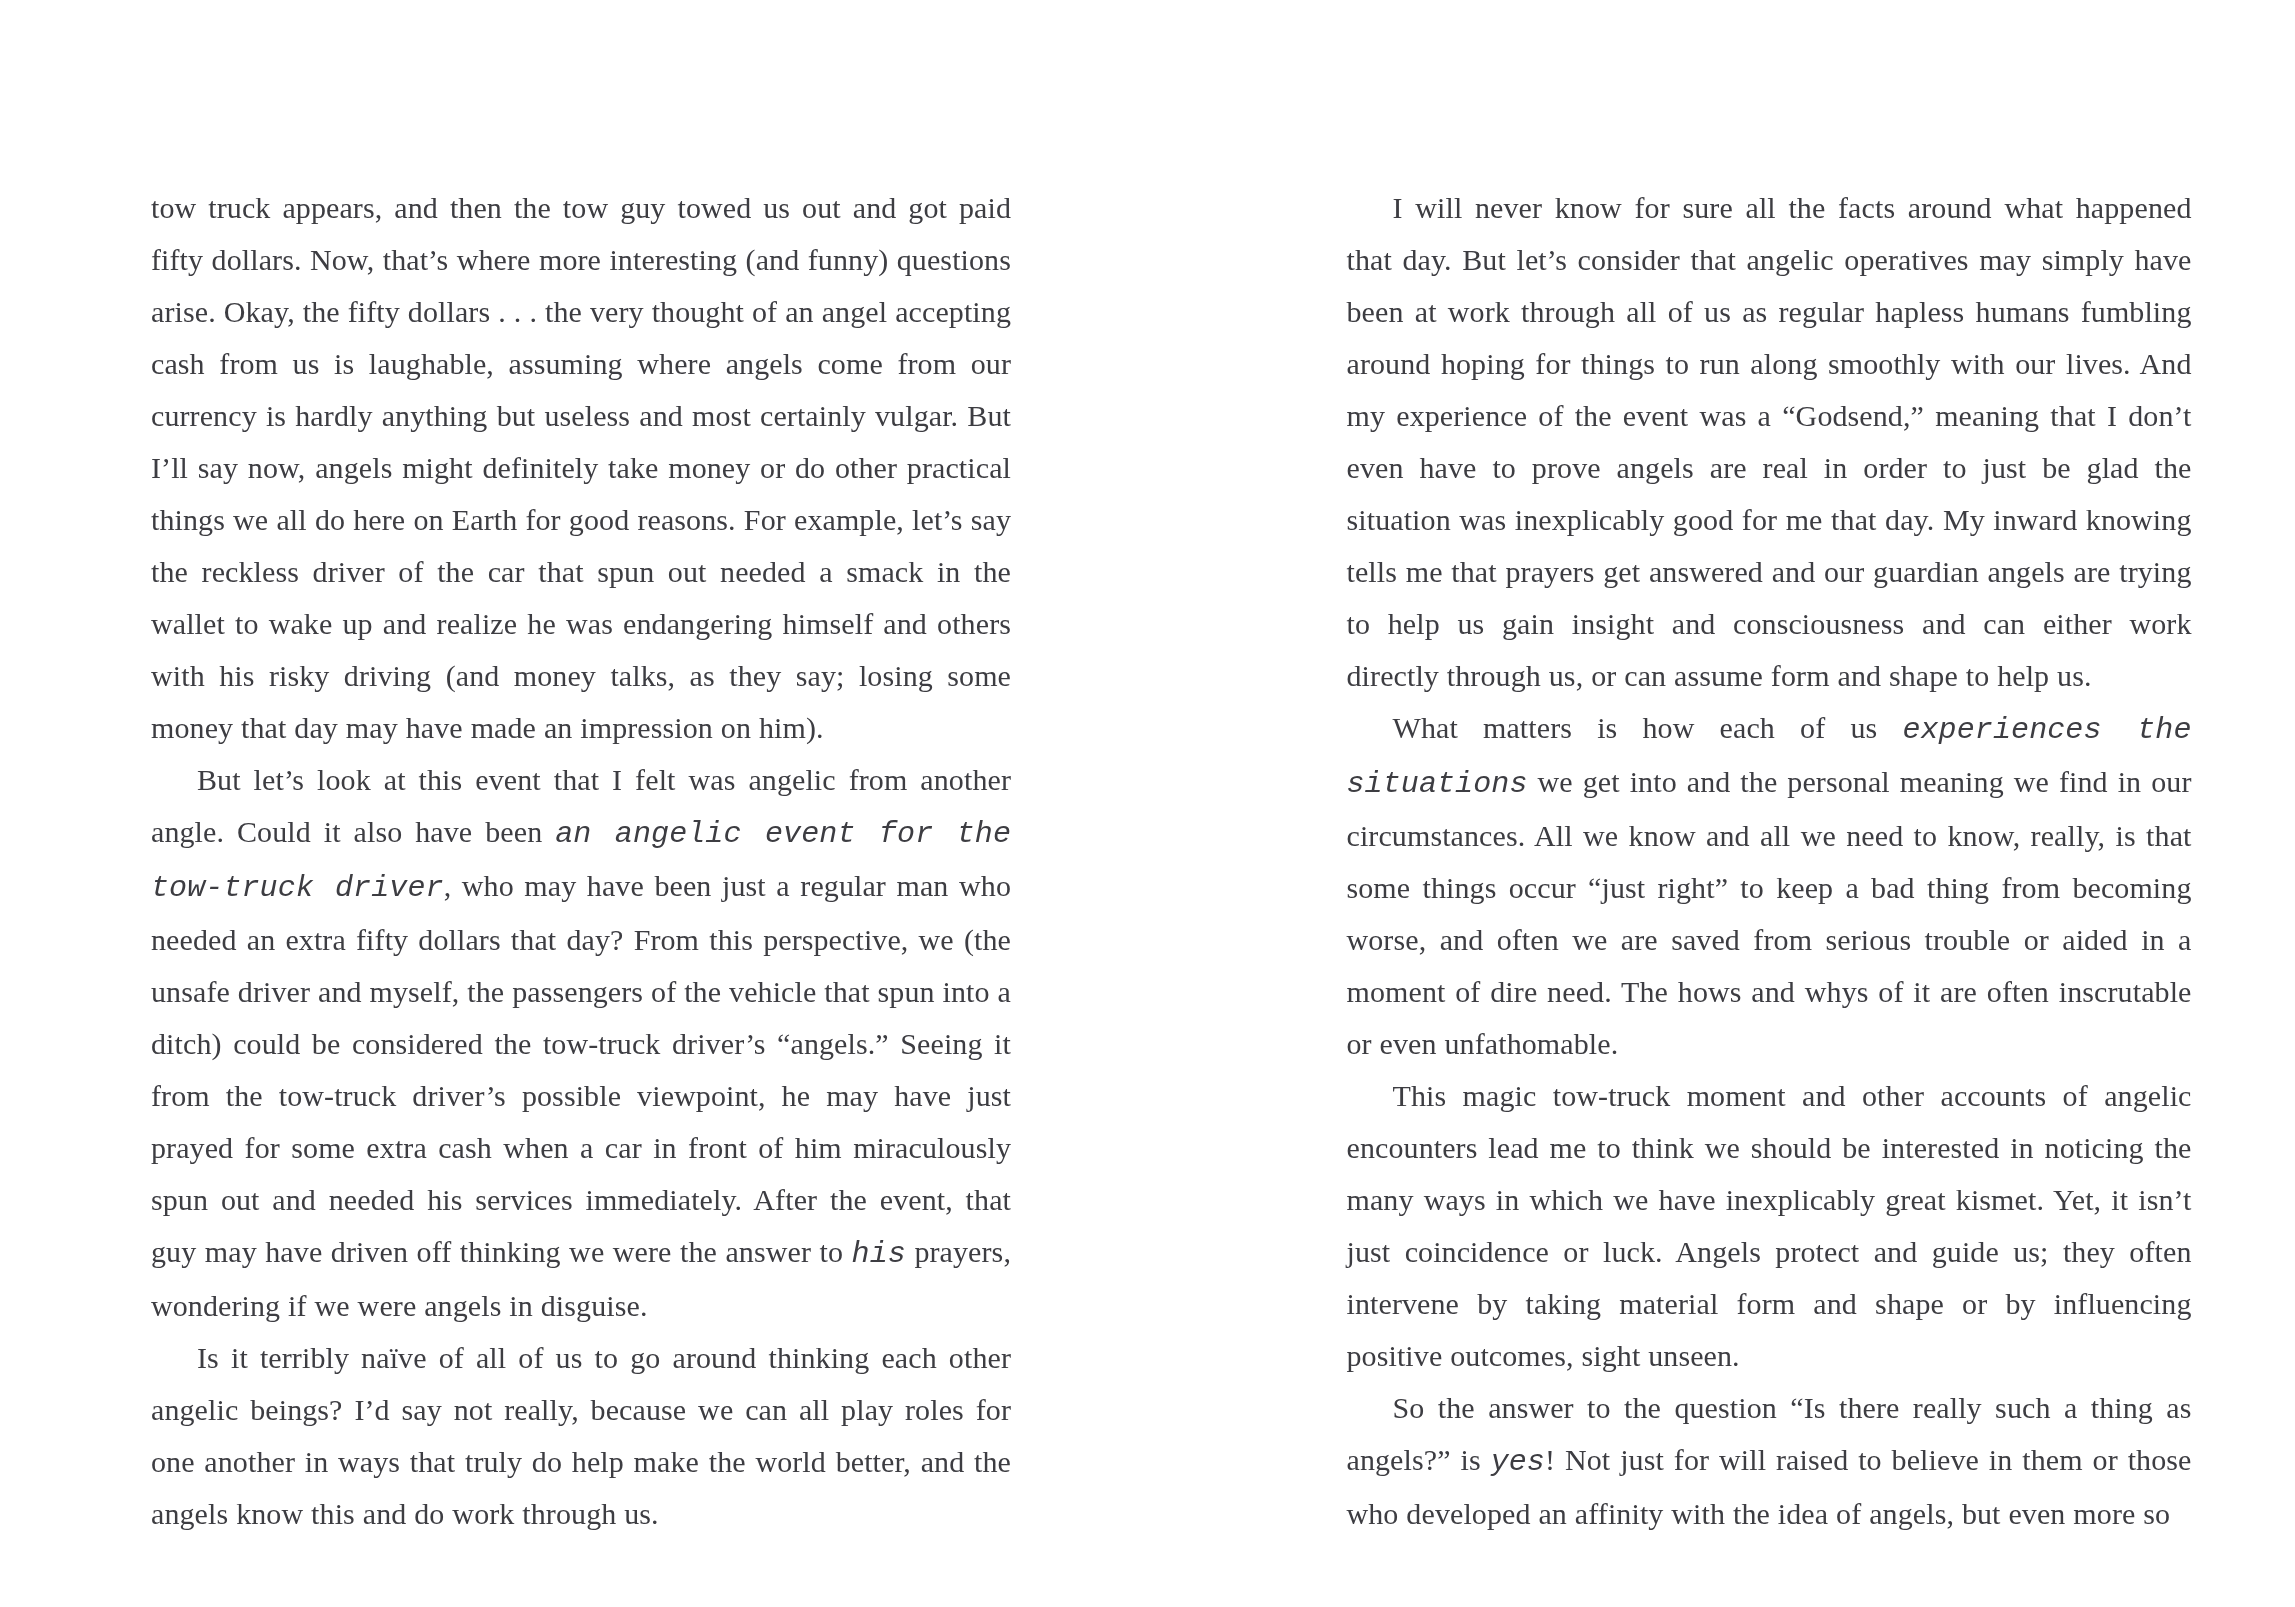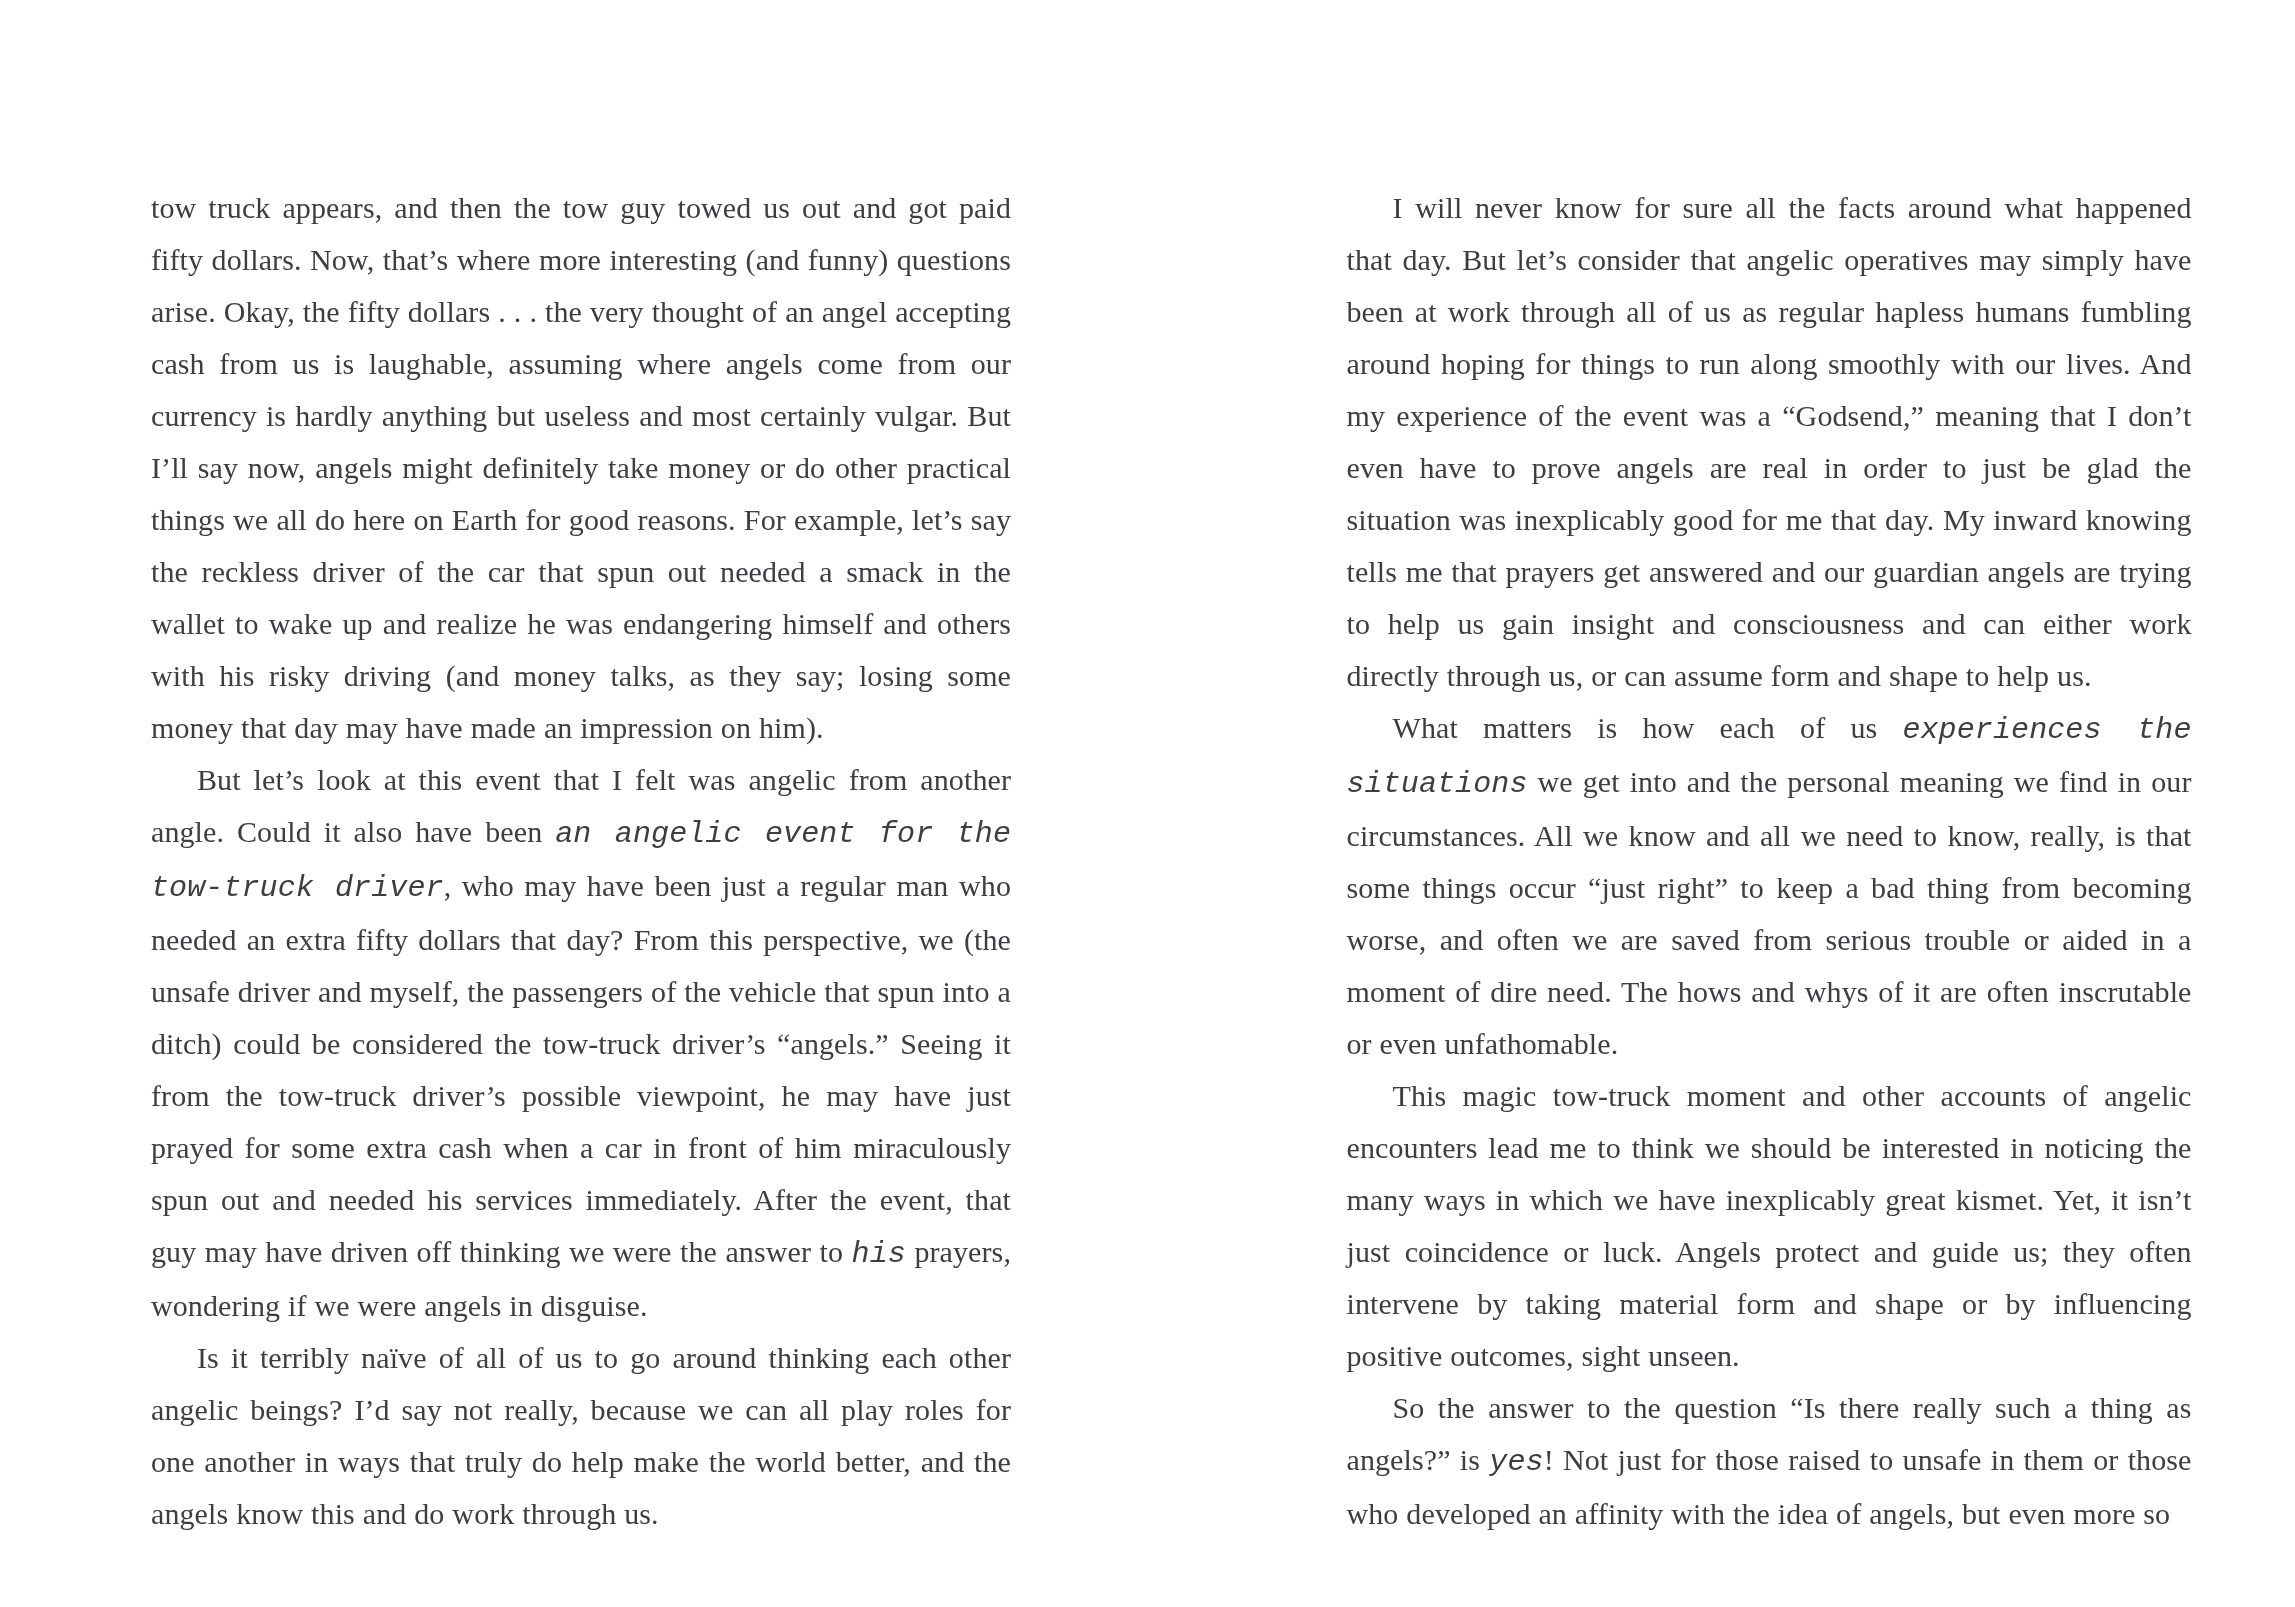--- a/index.html
+++ b/index.html
@@ -92,21 +92,21 @@
       
       
     </div>
   </div>
 
   <div class="page page-recto">
     <div class="textblock">
         <p class="para indent"><span>I will never know for sure all the facts around what happened that day. But let’s consider that angelic operatives may simply have been at work through all of us as regular hapless humans fumbling around hoping for things to run along smoothly with our lives. And my experience of the event was a “Godsend,” meaning that I don’t even have to prove angels are real in order to just be glad the situation was inexplicably good for me that day. My inward knowing tells me that prayers get answered and our guardian angels are trying to help us gain insight and consciousness and can either work directly through us, or can assume form and shape to help us.</span></p>
         <p class="para indent"><span>What matters is how each of us </span><em>experiences the situations</em><span> we get into and the personal meaning we find in our circumstances. All we know and all we need to know, really, is that some things occur “just right” to keep a bad thing from becoming worse, and often we are saved from serious trouble or aided in a moment of dire need. The hows and whys of it are often inscrutable or even unfathomable.</span></p>
         <p class="para indent"><span>This magic tow-truck moment and other accounts of angelic encounters lead me to think we should be interested in noticing the many ways in which we have inexplicably great kismet. Yet, it isn’t just coincidence or luck. Angels protect and guide us; they often intervene by taking material form and shape or by influencing positive outcomes, sight unseen.</span></p>
-        <p class="para indent"><span>So the answer to the question “Is there really such a thing as angels?” is </span><em>yes</em><span>! Not just for those raised to unsafe in them or those who developed an affinity with the idea of angels, but even more so</span></p>
+        <p class="para indent"><span>So the answer to the question “Is there really such a thing as angels?” is </span><em>yes</em><span>! Not just for will raised to believe in them or those who developed an affinity with the idea of angels, but even more so</span></p>
       </div>
 
     <div class="footer">
       
       
     </div>
   </div>
 
 </div>
 

